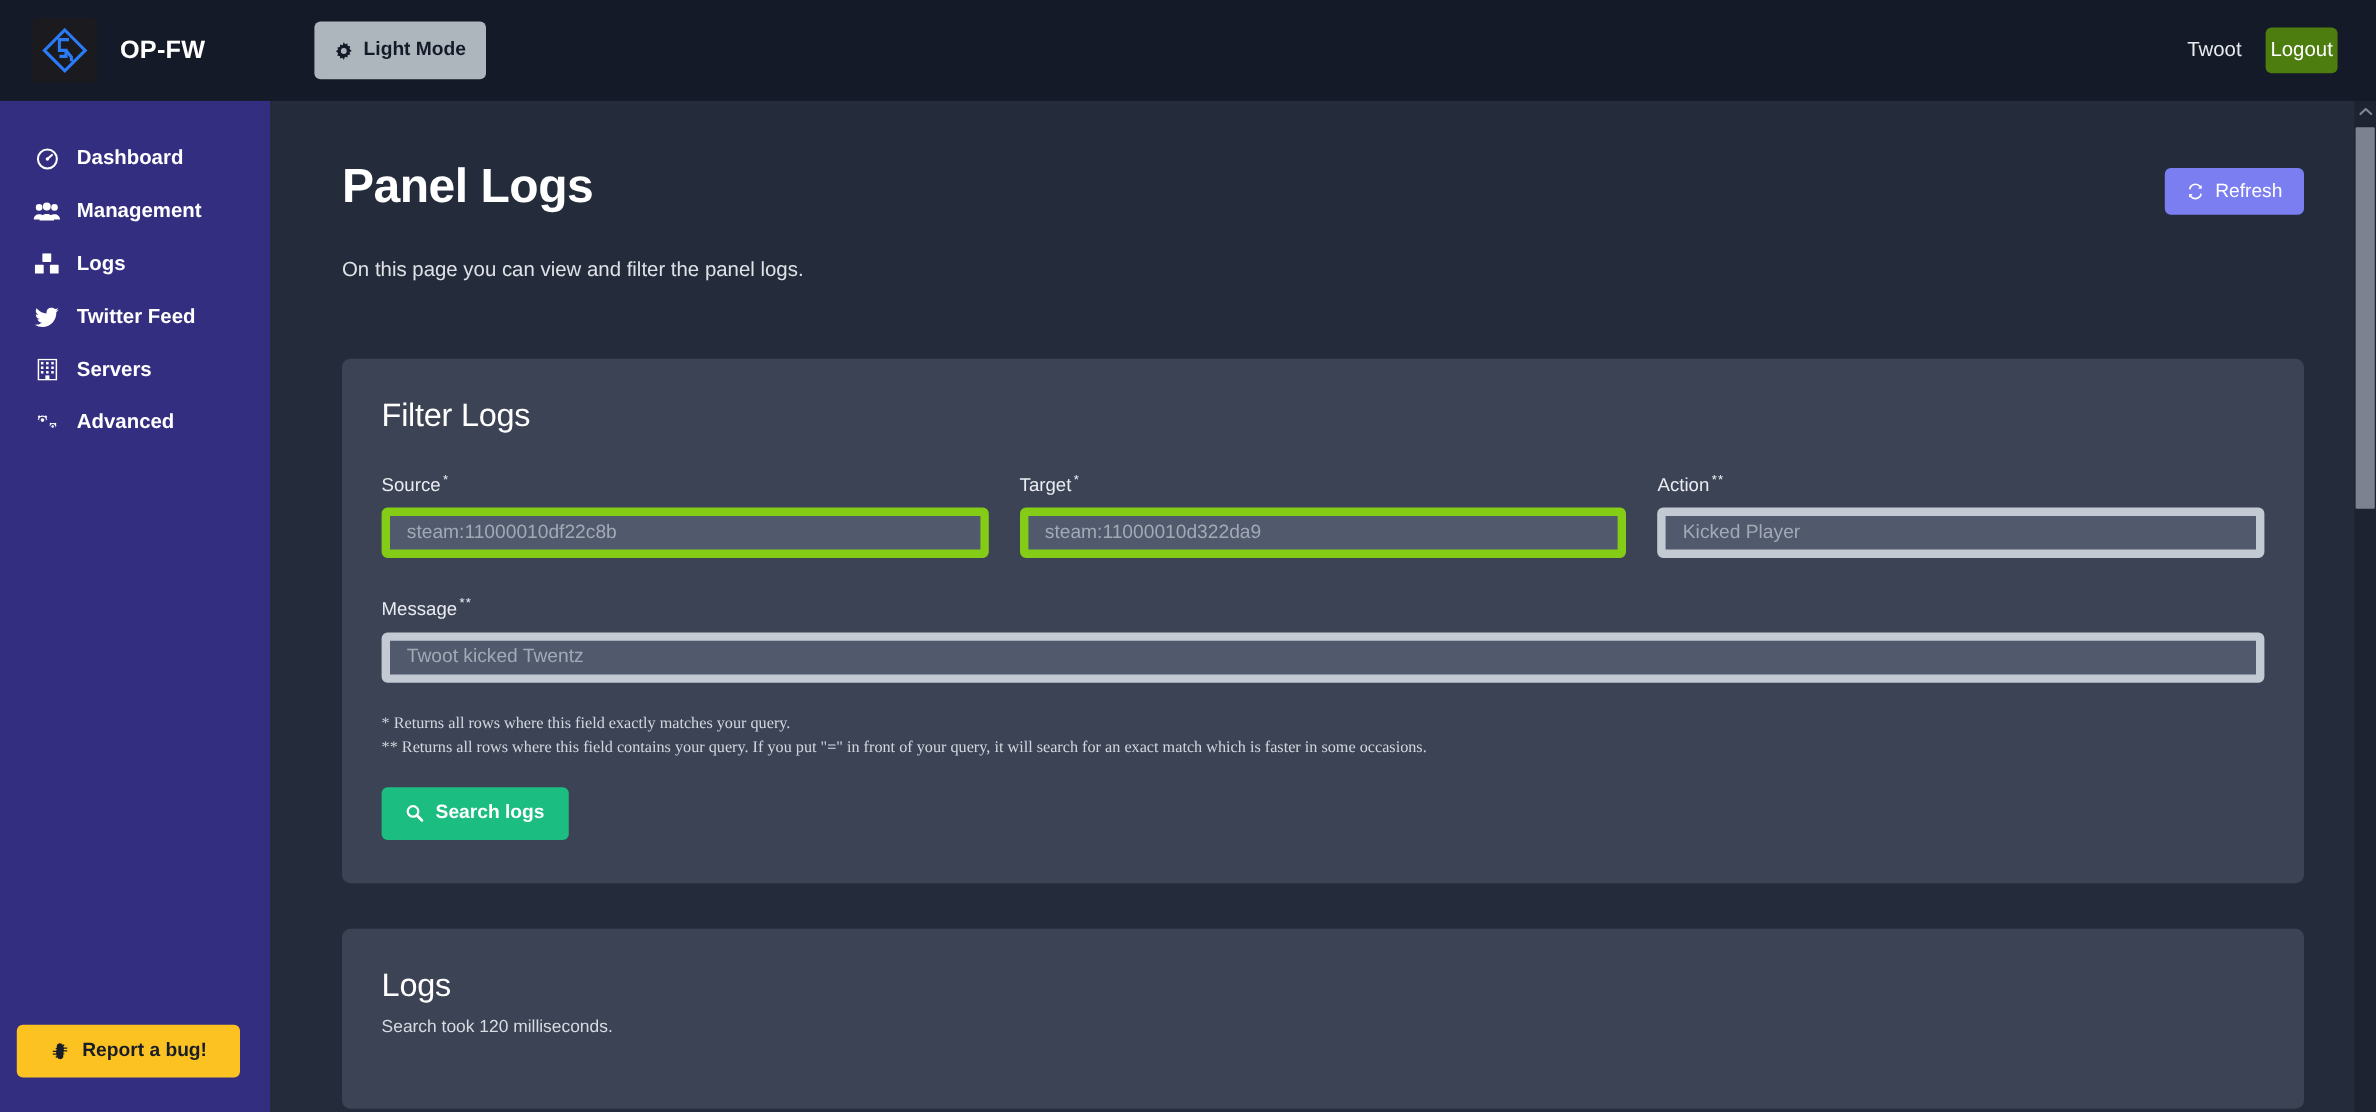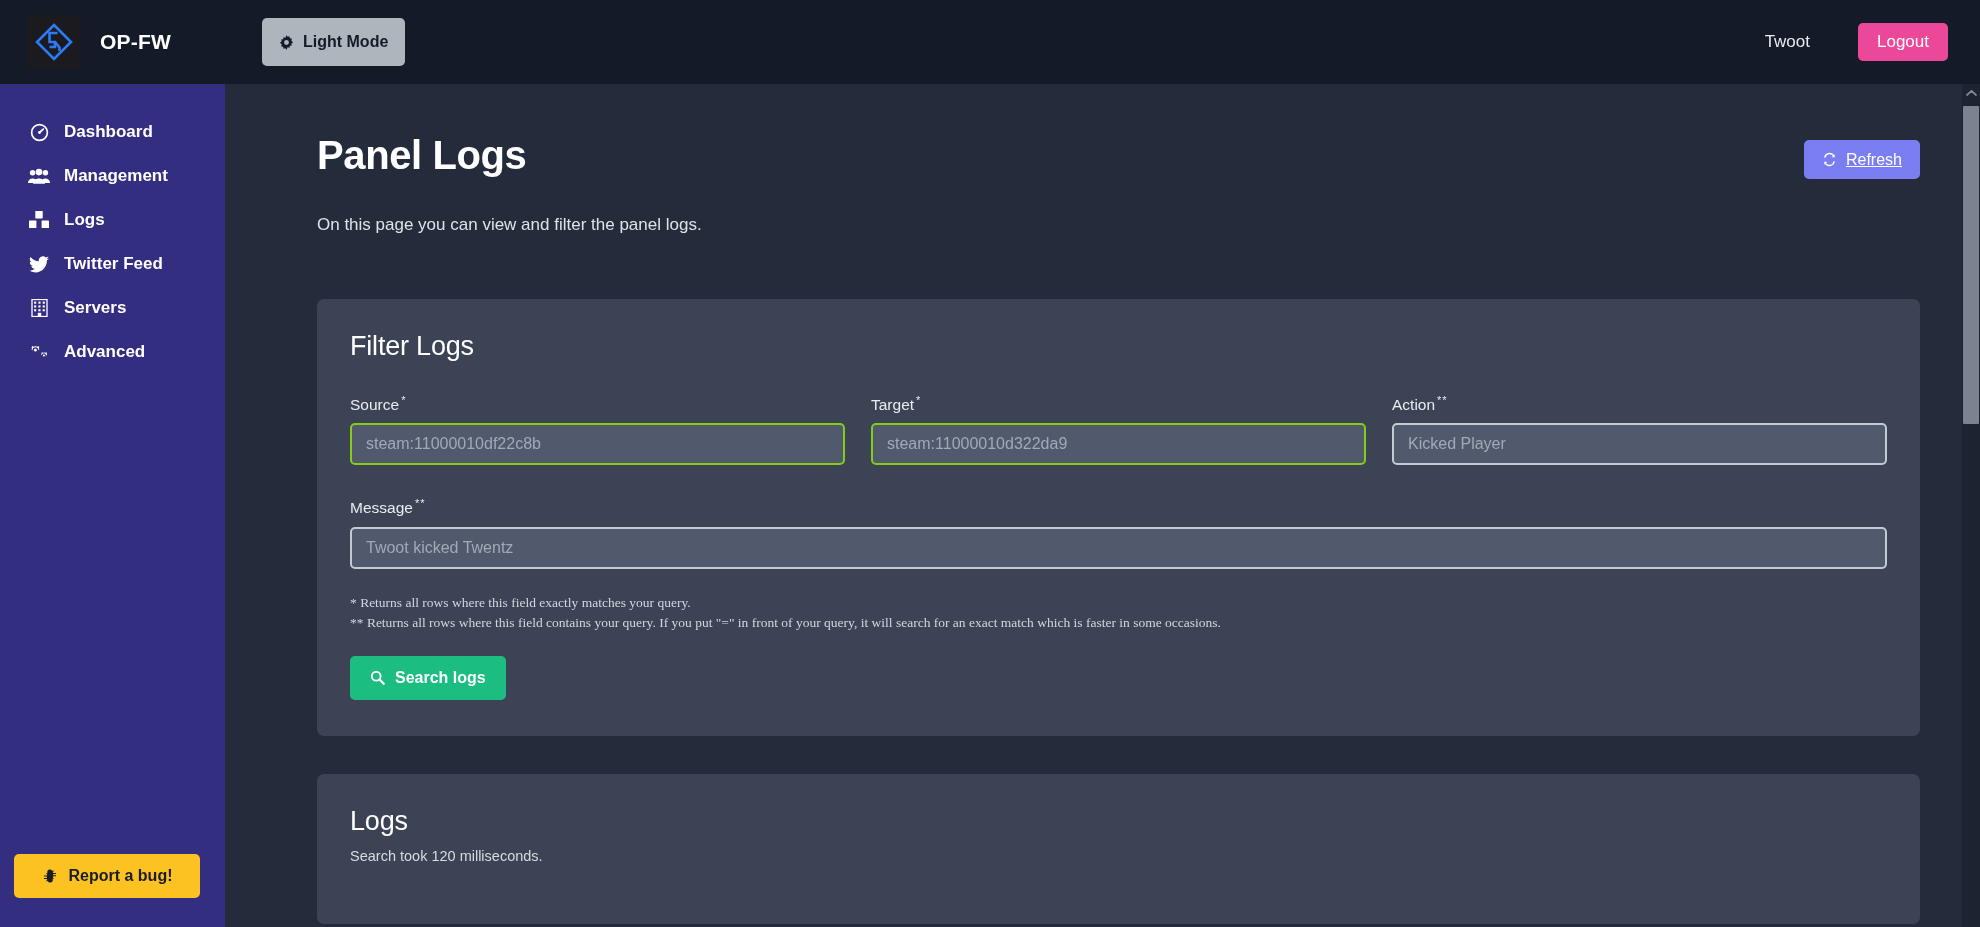--- a/index.html
+++ b/index.html
@@ -71,30 +71,29 @@
     display: flex;
     align-items: center;
     gap: 20px;
     padding-right: 32px;
   }
   .user-name {
     color: #e8eaed;
     font-size: 17px;
   }
   .logout-btn {
-    background: #ec4899;
+    background: #4d7c0f;
     color: #ffffff;
     border: none;
     border-radius: 5px;
     font-size: 17px;
     font-family: "Liberation Sans", sans-serif;
-    padding: 9px 19px;
+    padding: 9px 4px;
     cursor: pointer;
     line-height: 1.2;
-    margin-left: 28px;
   }
 
   
   .bodywrap {
     flex: 1 1 auto;
     display: flex;
     min-height: 0;
     position: relative;
   }
 
@@ -148,21 +147,21 @@
 
   
   .main {
     flex: 1 1 auto;
     background: #242b3a;
     overflow: hidden;
     position: relative;
     min-width: 0;
   }
   .main-inner {
-    padding: 48px 60px 0 92px;
+    padding: 48px 60px 0 60px;
   }
   .page-head {
     display: flex;
     align-items: flex-start;
   }
   .page-title {
     color: #ffffff;
     font-size: 40px;
     font-weight: bold;
     margin: 0;
@@ -177,21 +176,20 @@
     border-radius: 5px;
     font-size: 16px;
     font-family: "Liberation Sans", sans-serif;
     padding: 10px 18px;
     display: inline-flex;
     align-items: center;
     gap: 9px;
     cursor: pointer;
     margin-top: 8px;
     line-height: 1.2;
-    text-decoration: underline;
   }
   .page-sub {
     color: #dfe3e8;
     font-size: 17px;
     margin: 36px 0 0 0;
   }
 
   
   .card {
     background: #3c4354;
@@ -230,21 +228,21 @@
   }
   .field-label sup {
     font-size: 11px;
     color: #e9ecf1;
     margin-left: 2px;
     letter-spacing: 1px;
   }
   .text-input {
     width: 100%;
     background: #515a6c;
-    border: 2px solid #84cc16;
+    border: 7px solid #84cc16;
     border-radius: 5px;
     color: #ffffff;
     font-size: 16px;
     font-family: "Liberation Sans", sans-serif;
     padding: 12px 14px;
     outline: none;
     height: 42px;
   }
   .text-input::placeholder { color: #a2a9b6; opacity: 1; }
   .text-input.highlight { border-color: #c4cad4; }

